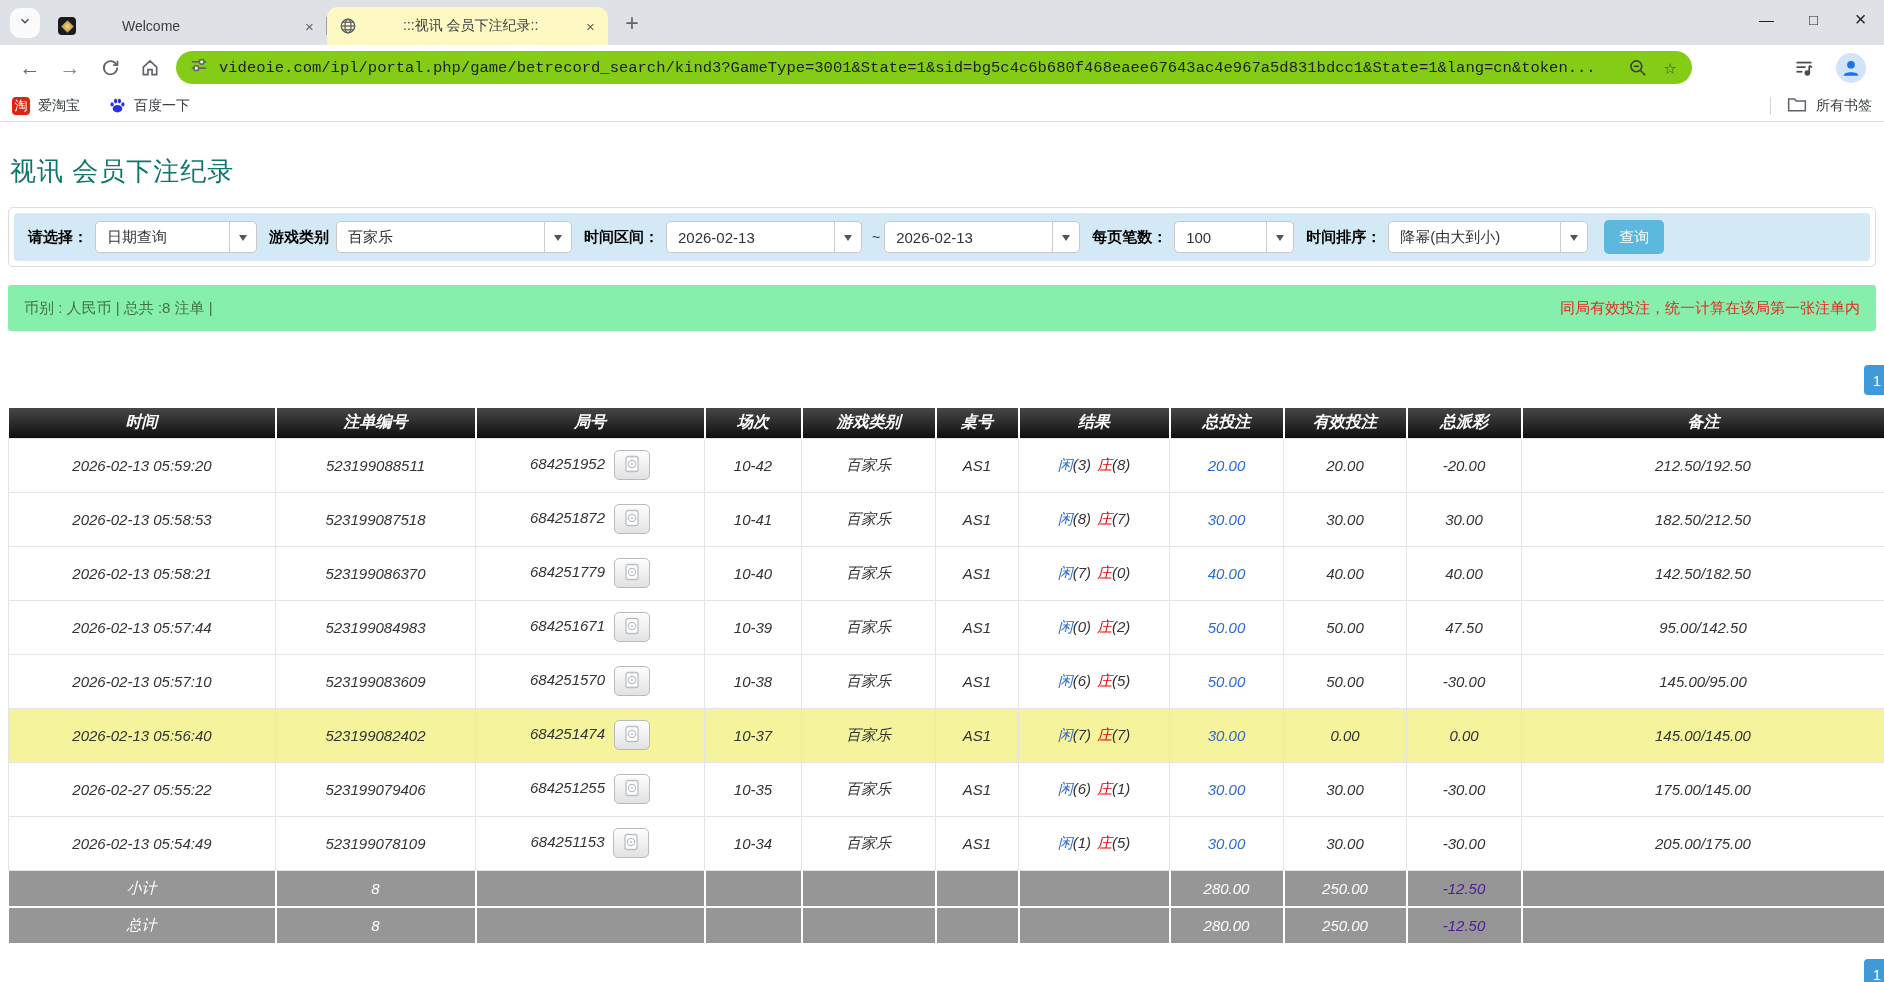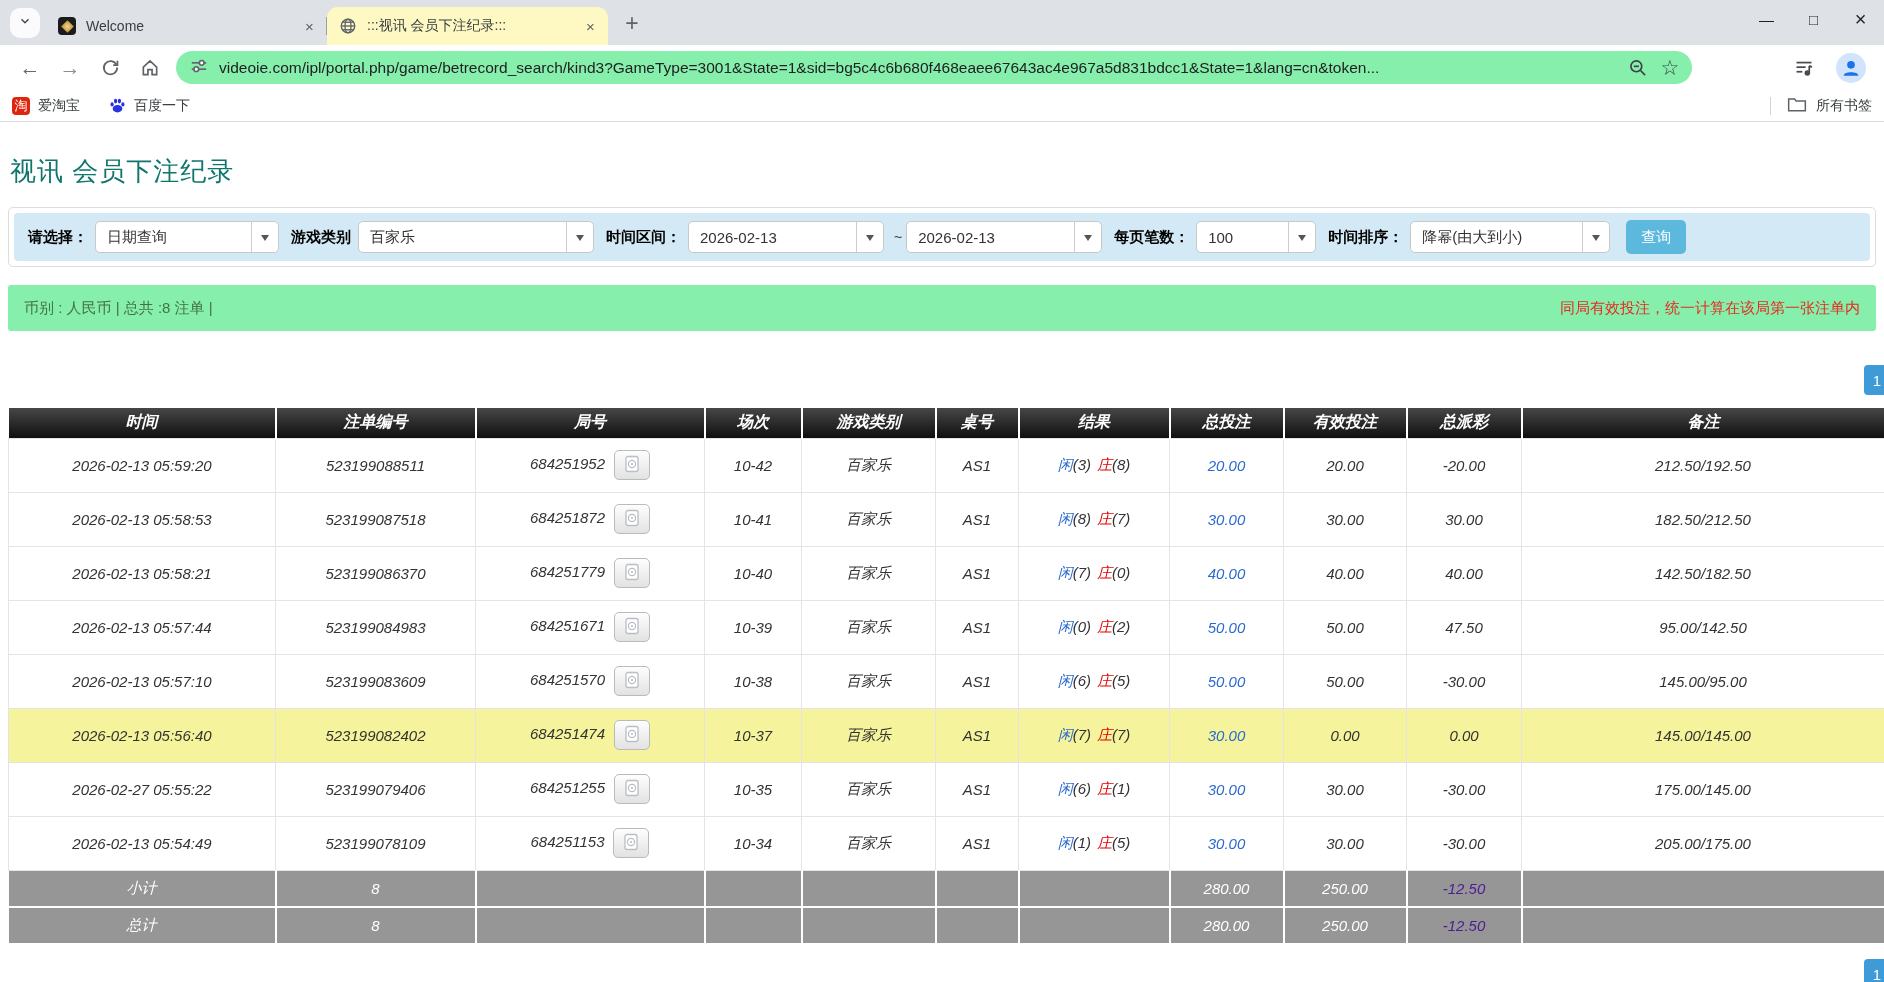--- a/index.html
+++ b/index.html
@@ -4,40 +4,40 @@
 <style>
   * { box-sizing: border-box; margin: 0; padding: 0; }
   html,body { width:1884px; height:982px; overflow:hidden; background:#fff;
     font-family:"Liberation Sans","DejaVu Sans",sans-serif; }
 
   
   .tabstrip { height:45px; background:#dee1e6; display:flex; align-items:flex-end; position:relative; }
   .tab-search { width:30px; height:30px; border-radius:10px; background:#fbfbfd; margin:0 6px 7px 10px;
     display:flex; align-items:center; justify-content:center; cursor:pointer; }
   .tab { width:281px; height:38px; display:flex; align-items:center; padding:0 8px 0 12px;
-    border-radius:11px 11px 0 0; color:#3c4043; position:relative; }
+    border-radius:11px 11px 0 0; color:#3c4043; position:relative;gap:36px; }
   .tab.active { background:#fef9c3; }
   .tab .sep { position:absolute; right:0; top:10px; width:1px; height:18px; background:#9aa0a6; }
   .favicon { width:18px; height:18px; margin-right:10px; flex:0 0 auto; display:flex; align-items:center; justify-content:center; }
   .fav-dark { background:#1b1b1e; border-radius:4px; position:relative; }
   .fav-dark span { width:9px; height:9px; background:radial-gradient(#f2d88a,#b98b31); transform:rotate(45deg); display:block; }
   .tab-title { font-size:14px; flex:1; white-space:nowrap; overflow:hidden; }
   .tab-close { width:19px; height:19px; border-radius:50%; display:flex; align-items:center; justify-content:center;
     font-size:15px; color:#5f6368; margin-left:6px; cursor:pointer; }
   .newtab { width:32px; height:32px; display:flex; align-items:center; justify-content:center;
     font-size:23px; color:#5f6368; margin:0 0 6px 8px; cursor:pointer; }
   .wincontrols { margin-left:auto; align-self:flex-start; display:flex; }
   .winbtn { width:47px; height:38px; display:flex; align-items:center; justify-content:center;
     font-size:15px; color:#1f2023; cursor:pointer; }
 
   .toolbar { height:45px; background:#fff; display:flex; align-items:center; padding:0 10px; }
   .ticon { width:36px; height:36px; display:flex; align-items:center; justify-content:center;
     color:#676b70; font-size:21px; margin:0 2px; cursor:pointer; }
-  .urlbar { width:1516px; height:33px; background:#86efac; border-radius:17px; display:flex;
-    align-items:center; padding:0 6px 0 14px; margin-left:6px; cursor:text; }
+  .urlbar { width:1516px; height:33px; background:#84cc16; border-radius:17px; display:flex;
+    align-items:center; padding:0 6px 0 14px; margin-left:6px; cursor:text;font-family:Liberation Mono, monospace; }
   .url-text { font-size:15.5px; color:#202124; white-space:nowrap; overflow:hidden; flex:1; margin-left:11px; }
   .pill-icon { width:32px; height:30px; display:flex; align-items:center; justify-content:center;
     color:#3c4043; font-size:19px; cursor:pointer; flex:0 0 auto; }
   .tb-right { margin-left:auto; display:flex; align-items:center; gap:12px; padding-right:8px; }
   .avatar { width:30px; height:30px; border-radius:50%; background:#d2e3fc; display:flex;
     align-items:center; justify-content:center; cursor:pointer; }
 
   .bookmarksbar { height:32px; background:#fff; display:flex; align-items:center; padding:0 12px;
     border-bottom:1px solid #dadce0; overflow:hidden; }
   .bm { display:flex; align-items:center; margin-right:28px; font-size:14px; color:#3c4043; cursor:pointer; white-space:nowrap; }
@@ -52,21 +52,21 @@
   .page-title { font-size:26px; font-weight:400; color:#0f766e; margin:32px 0 18px 2px; letter-spacing:1px; }
 
   .filter-box { border:1px solid #ddd; border-radius:5px; padding:5px; }
   .filter-bar { background:#d3e9f5; border-radius:4px; height:48px; display:flex; align-items:center; padding:0 10px; }
   .flabel { font-size:15px; font-weight:bold; color:#000000; margin:0 7px 0 12px; white-space:nowrap; }
   .combo { height:32px; background:#fff; border:1px solid #c8c8c8; border-radius:5px;
     display:flex; align-items:center; overflow:hidden; cursor:pointer; flex:0 0 auto; }
   .cval { padding:0 11px; font-size:15px; color:#333; flex:1; white-space:nowrap; }
   .carrow { width:27px; height:100%; border-left:1px solid #ccc; display:flex; align-items:center; justify-content:center; }
   .carrow i { width:0; height:0; border:4px solid transparent; border-top:6px solid #555; margin-top:6px; }
-  .w-select{width:184px}.w-game{width:236px}.w-date{width:196px}.w-size{width:120px}.w-sort{width:200px}
+  .w-select{width:162px}.w-game{width:236px}.w-date{width:196px}.w-size{width:120px}.w-sort{width:200px}
   .tilde { font-size:14px; color:#333; margin:0 4px 0 10px; }
   .query-btn { margin-left:16px; height:34px; padding:0 15px; background:#5cb8dc; border:none; border-radius:5px;
     color:#fff; font-size:15px; cursor:pointer; }
 
   .summary-bar { margin-top:18px; background:#86efac; height:46px; border-radius:3px; display:flex;
     align-items:center; justify-content:space-between; padding:0 16px; font-size:15px; }
   .sum-left { color:#41753f; }
   .sum-right { color:#e62a22; }
 
   .pagi-row { display:flex; justify-content:flex-end; margin-right:-14px; }

